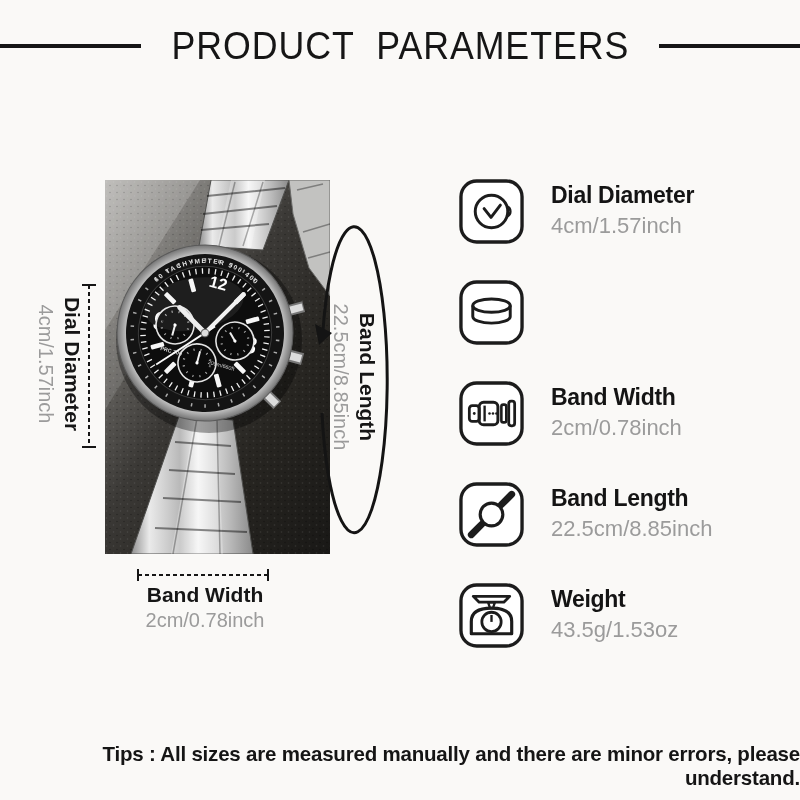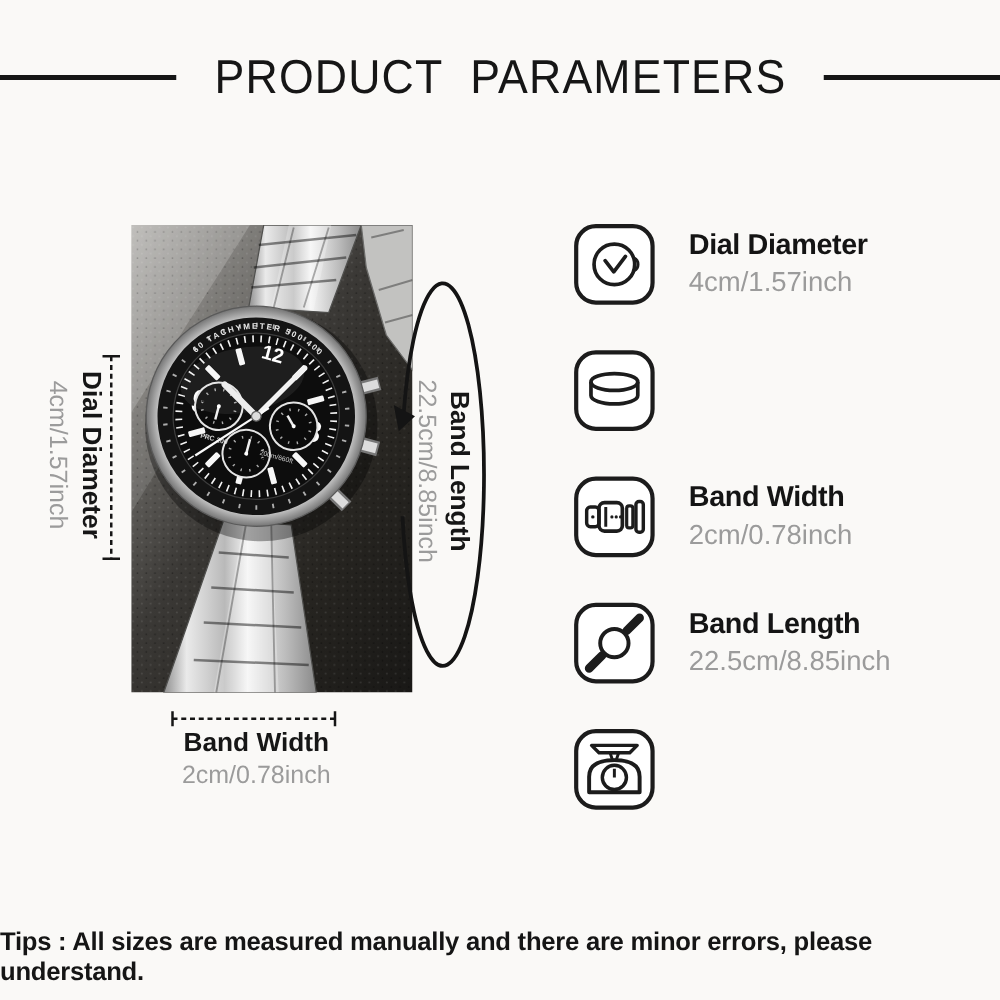--- a/index.html
+++ b/index.html
@@ -5,21 +5,21 @@
   html,body{margin:0;padding:0;}
   body{
     width:800px;height:800px;position:relative;overflow:hidden;
     background:#faf9f7;
     font-family:"Liberation Sans","DejaVu Sans",sans-serif;
     color:#161616;
   }
   
   .title-row{
     position:absolute;top:26px;left:0;width:800px;height:40px;
-    display:flex;align-items:center;justify-content:center;gap:16px;margin-top:16px;
+    display:flex;align-items:center;justify-content:center;gap:16px;
   }
   .rule{height:4px;background:#161616;flex:0 0 150px;}
   .page-title{
     font-size:38px;font-weight:400;letter-spacing:1px;word-spacing:12px;
     white-space:nowrap;transform:scaleX(.94);
   }
   
   .photo{position:absolute;left:105px;top:180px;width:225px;height:374px;}
   
   .rot{
@@ -40,21 +40,21 @@
   .bw-caption .val{font-size:20px;color:#9b9b9b;line-height:25px;}
   
   .specs{position:absolute;left:458px;top:178px;width:330px;}
   .spec-row{display:flex;align-items:flex-start;margin-bottom:34px;height:67px;}
   .spec-icon{width:67px;height:67px;flex:0 0 67px;}
   .spec-text{margin-left:26px;padding-top:4px;}
   .spec-label{font-size:23px;font-weight:700;letter-spacing:-.3px;color:#141414;line-height:27px;}
   .spec-value{font-size:22px;color:#9b9b9b;line-height:26px;margin-top:4px;}
   
   .tips{
-    position:absolute;left:0;top:742px;width:800px;text-align:left;
+    position:absolute;left:0;top:742px;width:800px;text-align:right;
     font-size:20.5px;font-weight:700;letter-spacing:-.2px;color:#151515;
   }
 </style>
 </head>
 <body>
 
 <div class="title-row">
   <div class="rule"></div>
   <div class="page-title">PRODUCT PARAMETERS</div>
   <div class="rule"></div>
@@ -267,17 +267,21 @@
 
   <div class="spec-row">
     <svg class="spec-icon" viewBox="0 0 68 68">
       <rect x="3" y="3" width="62" height="62" rx="16" fill="#ffffff" stroke="#1c1c1c" stroke-width="3.4"></rect>
       <path d="M15.5 14.5 L52.5 14.5 L46.5 20.5 L21.5 20.5 Z" fill="none" stroke="#1c1c1c" stroke-width="2.8" stroke-linejoin="round"></path>
       <path d="M30.5 20.5 L37.5 20.5 L35.5 26.5 L32.5 26.5 Z" fill="none" stroke="#1c1c1c" stroke-width="2.4" stroke-linejoin="round"></path>
       <path d="M13.5 52.5 L13.5 40 Q13.5 26.5 34 26.5 Q54.5 26.5 54.5 40 L54.5 52.5 Z" fill="none" stroke="#1c1c1c" stroke-width="3.2" stroke-linejoin="round"></path>
       <circle cx="34" cy="40.5" r="9.8" fill="none" stroke="#1c1c1c" stroke-width="2.8"></circle>
       <path d="M34 40.5 L34 33.5" stroke="#1c1c1c" stroke-width="2.4"></path>
     </svg>
+    <div class="spec-text">
+      <div class="spec-label">Weight</div>
+      <div class="spec-value">43.5g/1.53oz</div>
+    </div>
   </div>
 
 </div>
 
 <div class="tips">Tips : All sizes are measured manually and there are minor errors, please understand.</div>
 
 </body></html>

